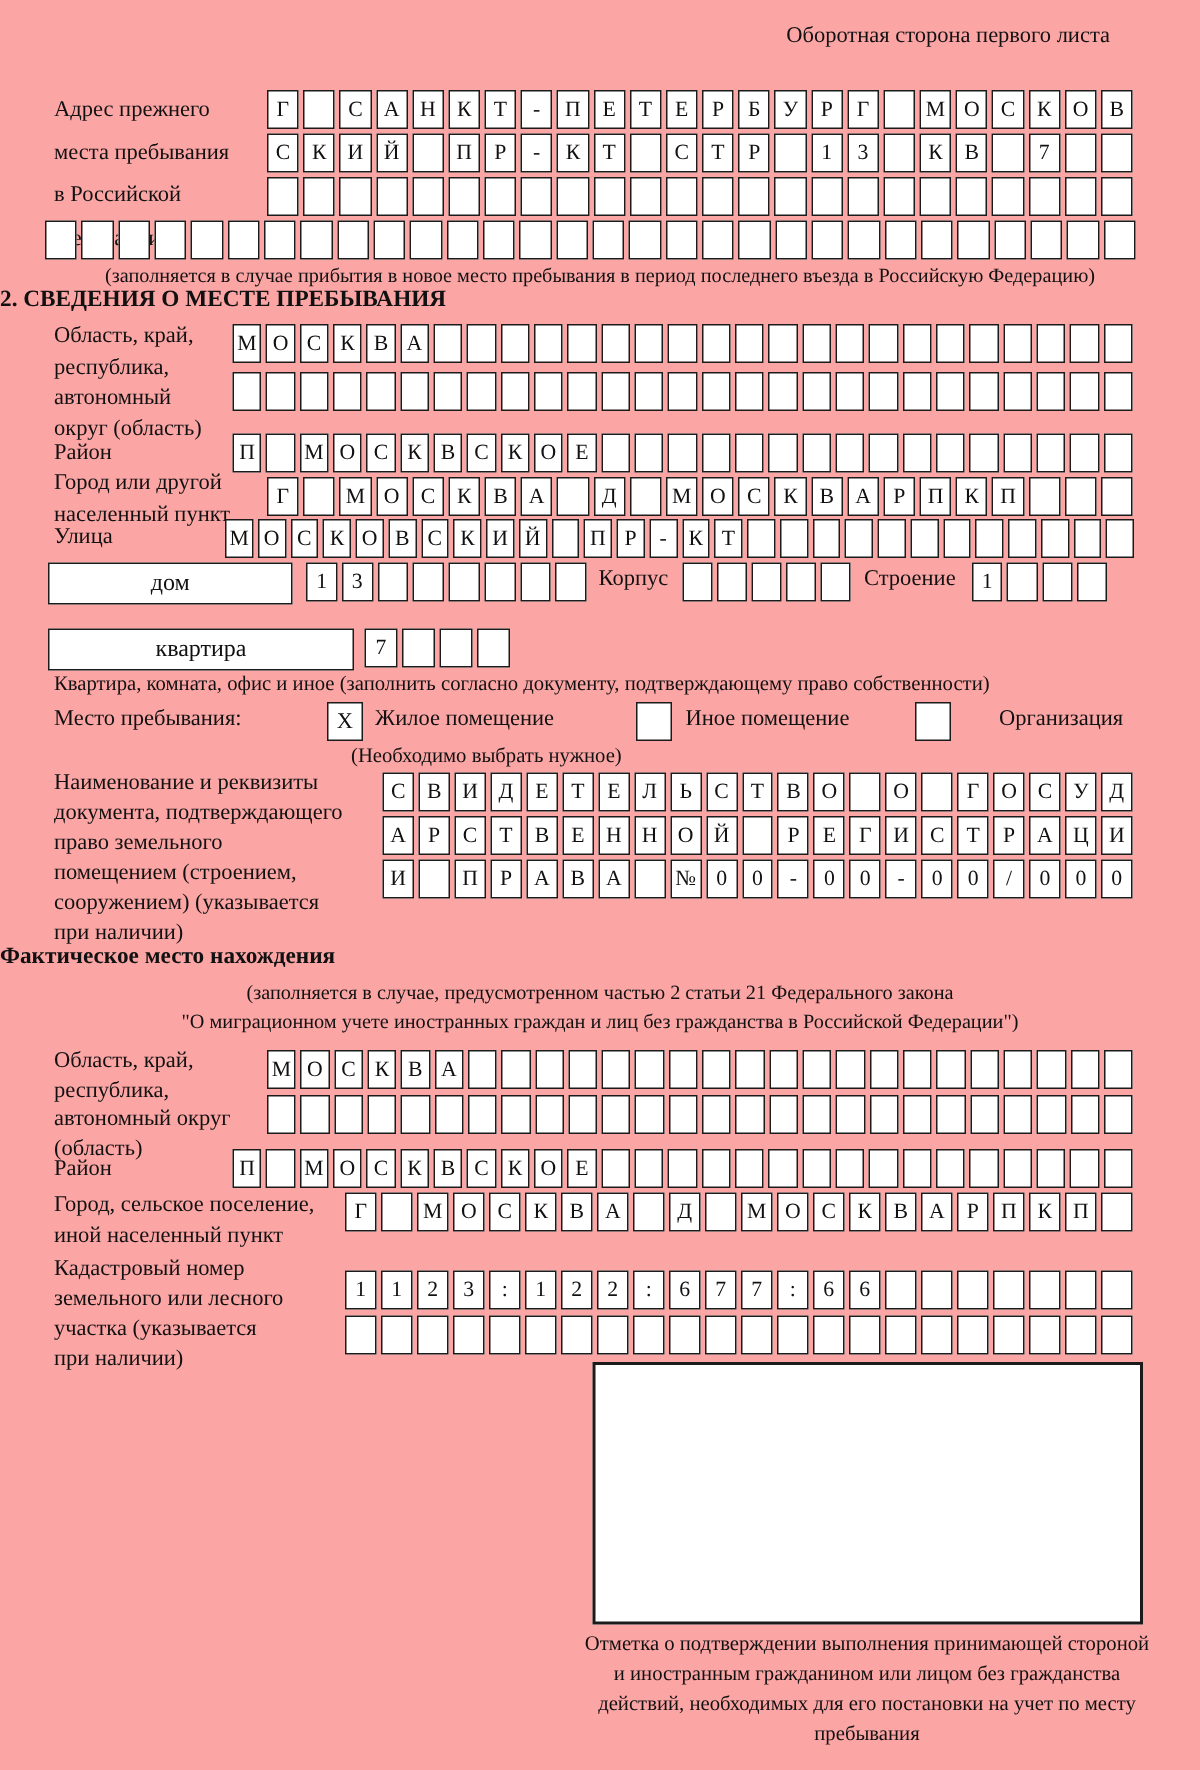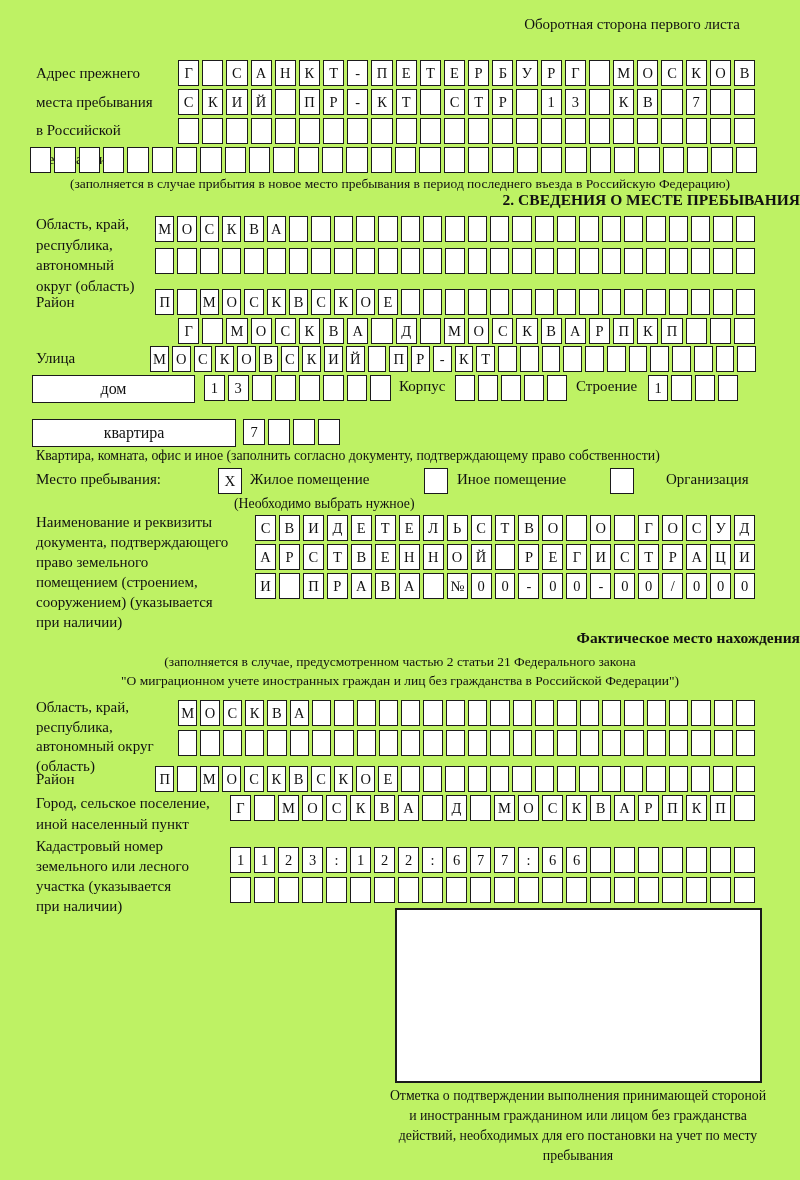--- a/index.html
+++ b/index.html
@@ -1,22 +1,22 @@
 <!DOCTYPE html>
 <html><head>
 <meta charset="utf-8">
 <style>
   html,body{margin:0;padding:0;background:#fff;}
   body{font-family:"Liberation Serif", serif; color:#111;}
-  .page{position:relative;width:800px;height:1180px;background:#bef264;overflow:hidden;}
+  .page{position:relative;width:800px;height:1180px;background:#fca5a5;overflow:hidden;}
   .note{position:absolute;font-size:15px;}
   .lbl{position:absolute;font-size:15px;white-space:pre-line;}
   .cap{position:absolute;font-size:13.5px;}
   .ctr{left:0;width:800px;text-align:center;}
-  .ttl{position:absolute;left:0;width:800px;text-align:right;font-weight:bold;font-size:15.5px;}
+  .ttl{position:absolute;left:0;width:800px;text-align:left;font-weight:bold;font-size:15.5px;}
   .cellrow{position:absolute;display:flex;height:26px;}
   .cell{flex:1;margin-left:3px;border:1.6px solid #1b1b1b;background:#fff;
         display:flex;align-items:center;justify-content:center;
         font-size:14.5px;line-height:1;}
   .cell:first-child{margin-left:0;}
   .widebox{position:absolute;height:26px;border:1.7px solid #1b1b1b;background:#fff;
         display:flex;align-items:center;justify-content:center;font-size:16px;}
   .chk{position:absolute;width:22px;height:24px;border:1.7px solid #1b1b1b;background:#fff;
         display:flex;align-items:center;justify-content:center;font-size:15px;}
   .stampbox{position:absolute;border:2px solid #1b1b1b;background:#fff;}
@@ -233,20 +233,22 @@
       <span class="cell"></span>
       <span class="cell"></span>
       <span class="cell"></span>
       <span class="cell"></span>
       <span class="cell"></span>
       <span class="cell"></span>
       <span class="cell"></span>
       <span class="cell"></span>
     </div>
 
+  <div class="lbl" style="left:36px;top:312px;line-height:21px;">Город или другой
+населенный пункт</div>
   <div class="cellrow" style="left:178px;top:318px;width:577px;">
       <span class="cell">Г</span>
       <span class="cell"></span>
       <span class="cell">М</span>
       <span class="cell">О</span>
       <span class="cell">С</span>
       <span class="cell">К</span>
       <span class="cell">В</span>
       <span class="cell">А</span>
       <span class="cell"></span>

